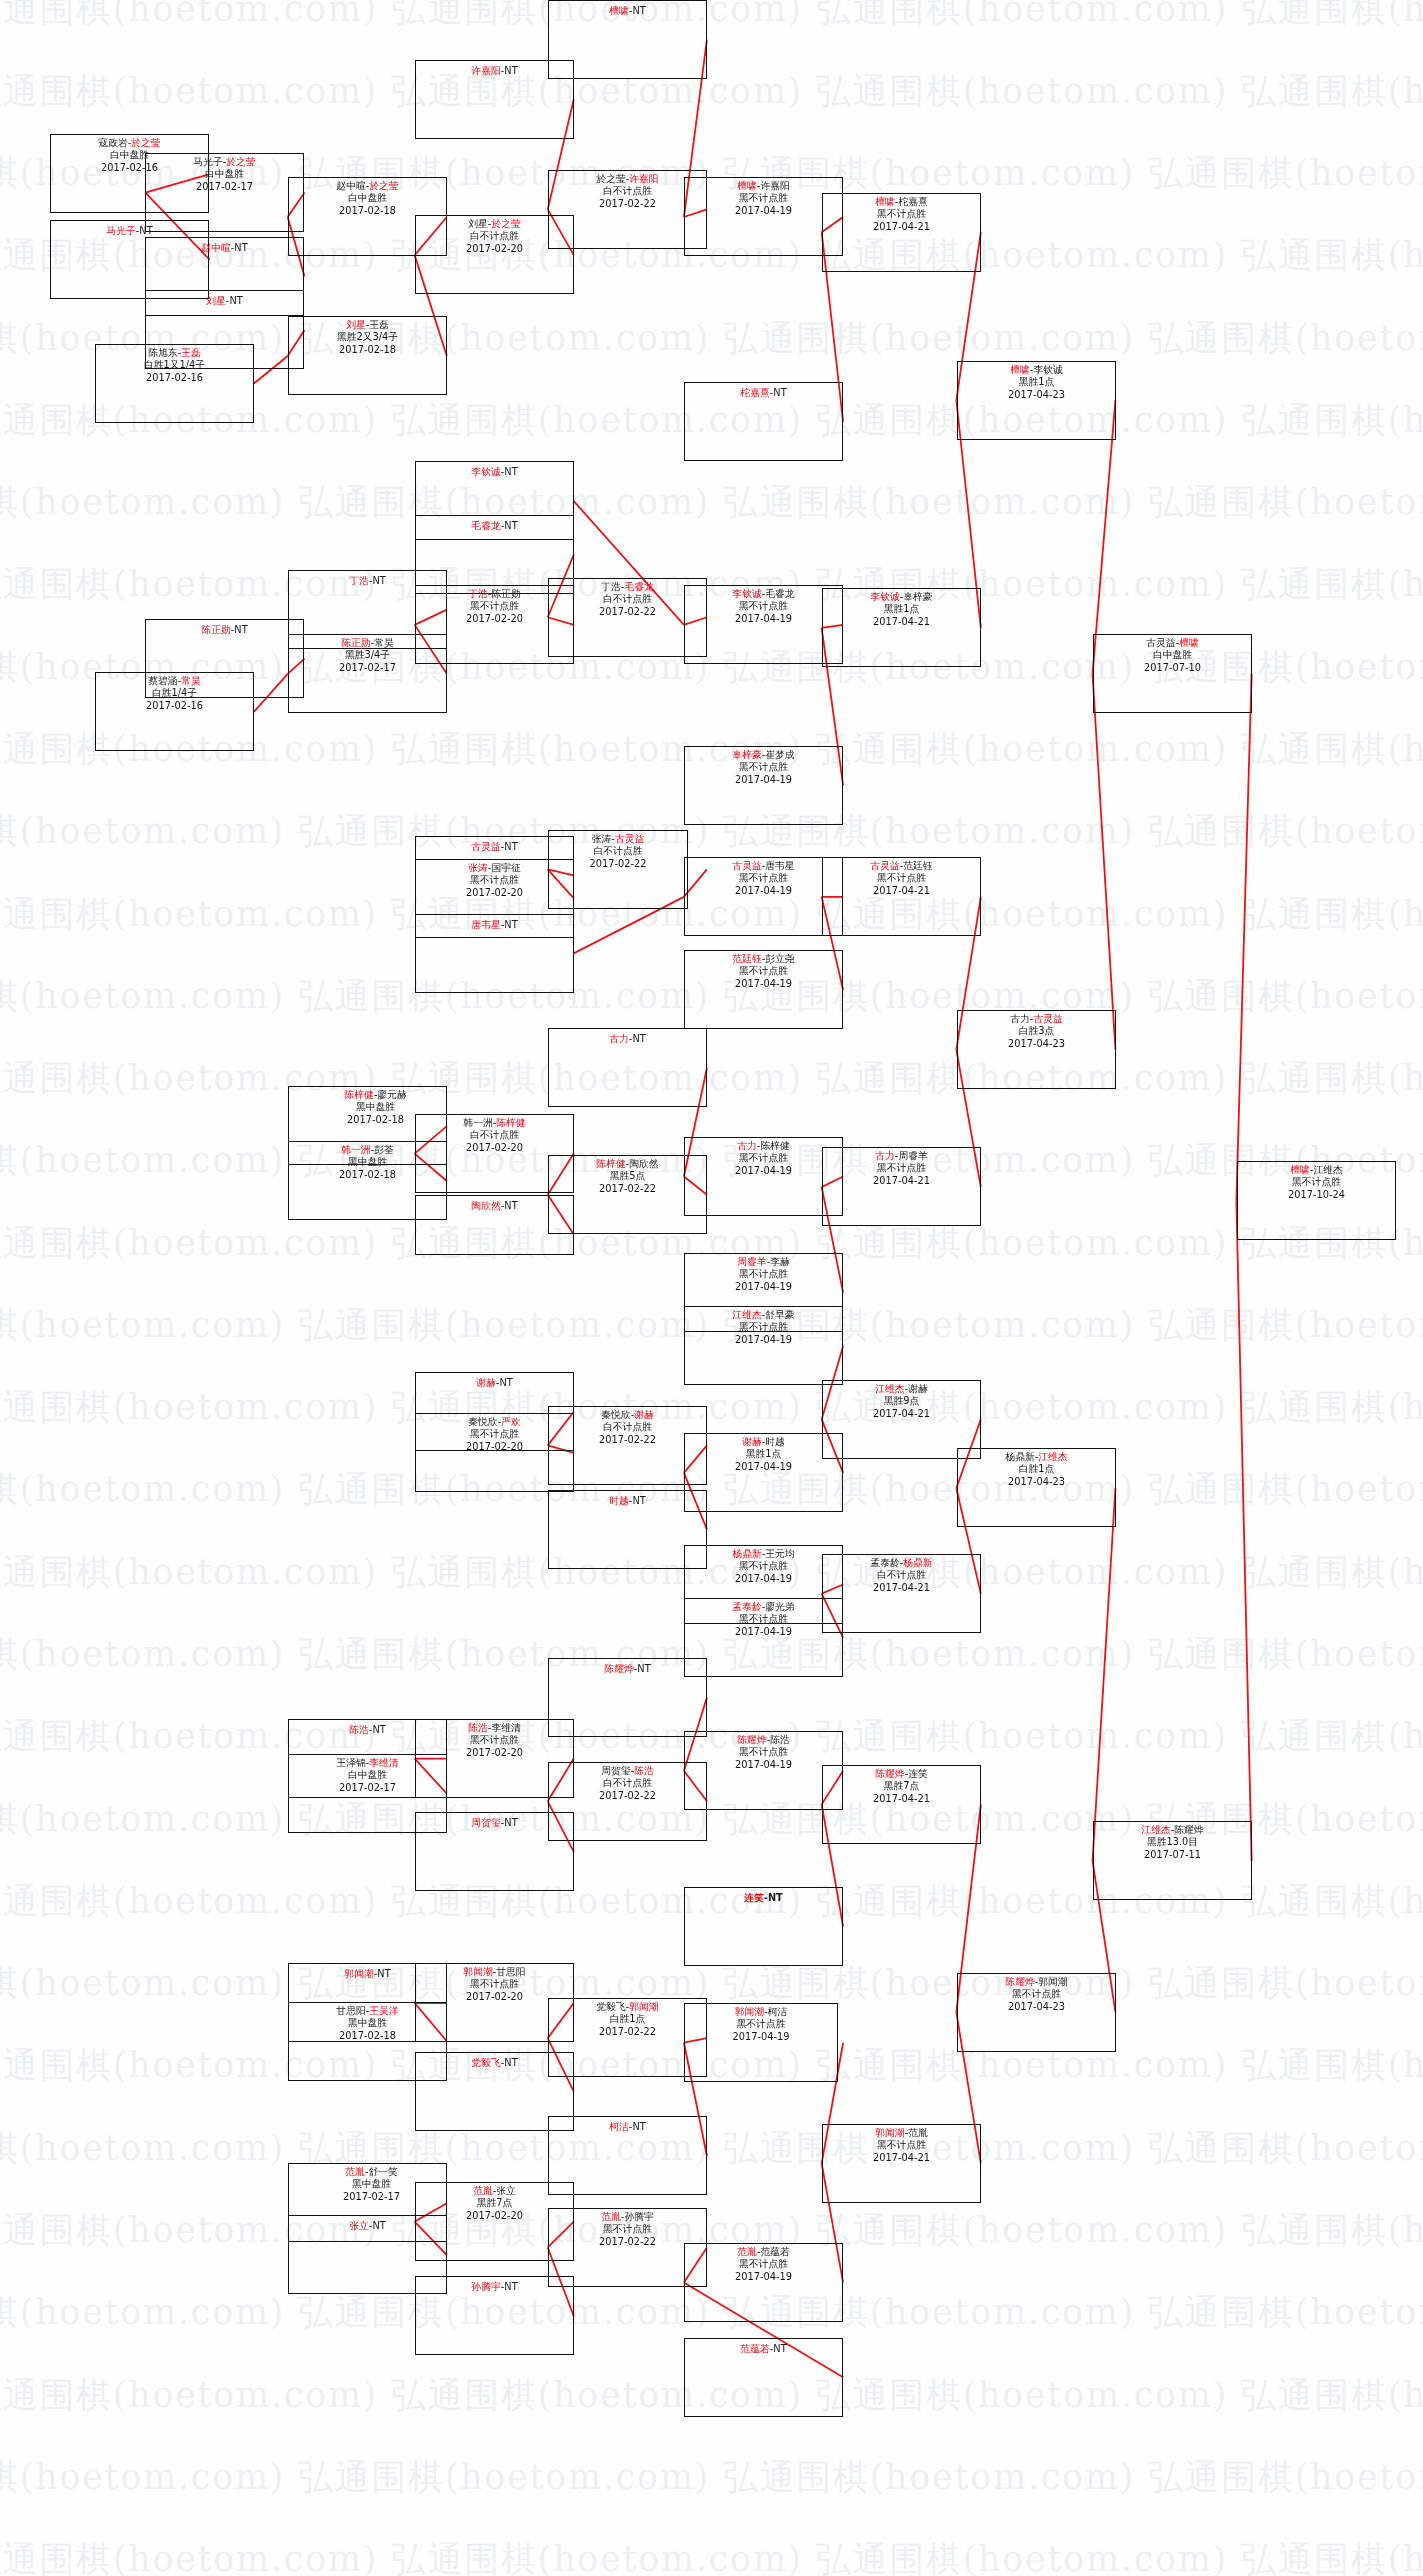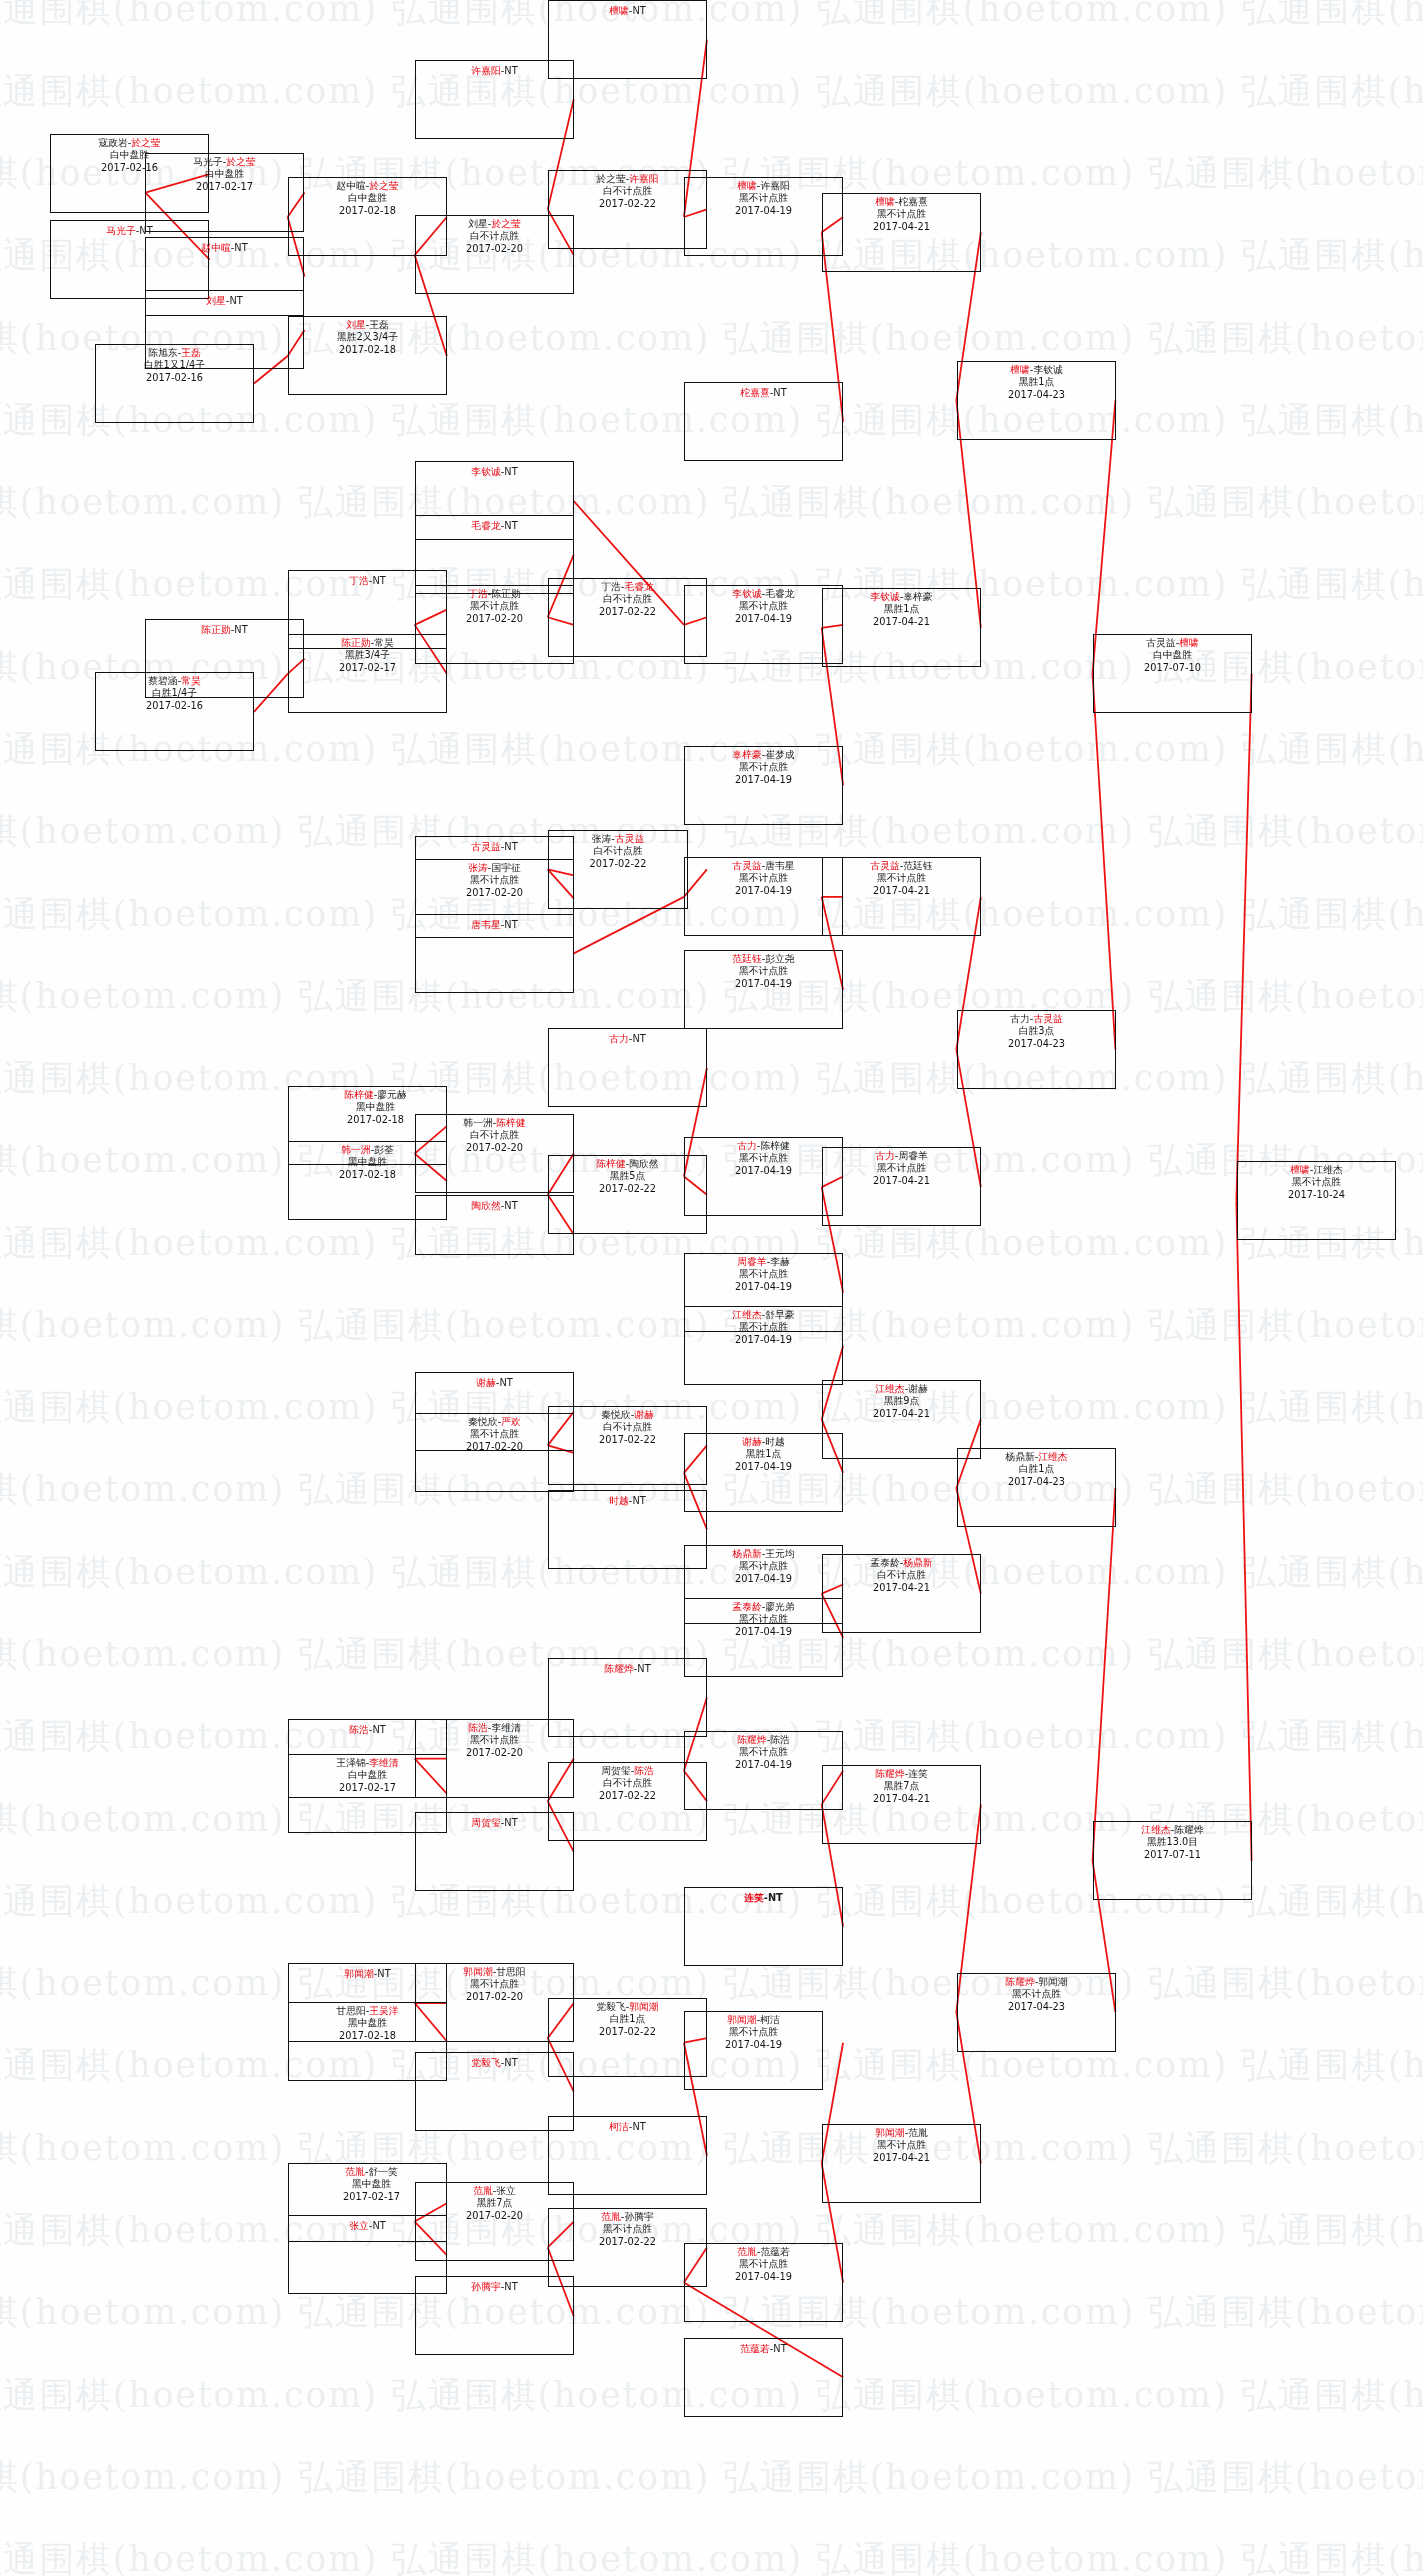--- a/index.html
+++ b/index.html
@@ -493,21 +493,21 @@
         <span class="ln players"><span class="win">党毅飞</span><span class="dash">-</span><span class="lose">NT</span></span>
       </div>
       <div class="match" id="box-m70" style="left: 548px; top: 1998px; width: 159px; height: 79px;">
         <span class="ln players"><span class="lose">党毅飞</span><span class="dash">-</span><span class="win">郭闻潮</span></span>
         <span class="ln res">白胜1点</span>
         <span class="ln date">2017-02-22</span>
       </div>
       <div class="match bye" id="box-m71" style="left: 548px; top: 2116px; width: 159px; height: 79px;">
         <span class="ln players"><span class="win">柯洁</span><span class="dash">-</span><span class="lose">NT</span></span>
       </div>
-      <div class="match" id="box-m72" style="left: 684px; top: 2003px; width: 139px; height: 79px; margin-top: 8px;">
+      <div class="match" id="box-m72" style="left: 684px; top: 2003px; width: 154px; height: 79px;">
         <span class="ln players"><span class="win">郭闻潮</span><span class="dash">-</span><span class="lose">柯洁</span></span>
         <span class="ln res">黑不计点胜</span>
         <span class="ln date">2017-04-19</span>
       </div>
       <div class="match" id="box-m73" style="left: 288px; top: 2163px; width: 159px; height: 79px; padding-left: 8px;">
         <span class="ln players"><span class="win">范胤</span><span class="dash">-</span><span class="lose">舒一笑</span></span>
         <span class="ln res">黑中盘胜</span>
         <span class="ln date">2017-02-17</span>
       </div>
       <div class="match bye" id="box-m74" style="left: 288px; top: 2215px; width: 159px; height: 79px;">

